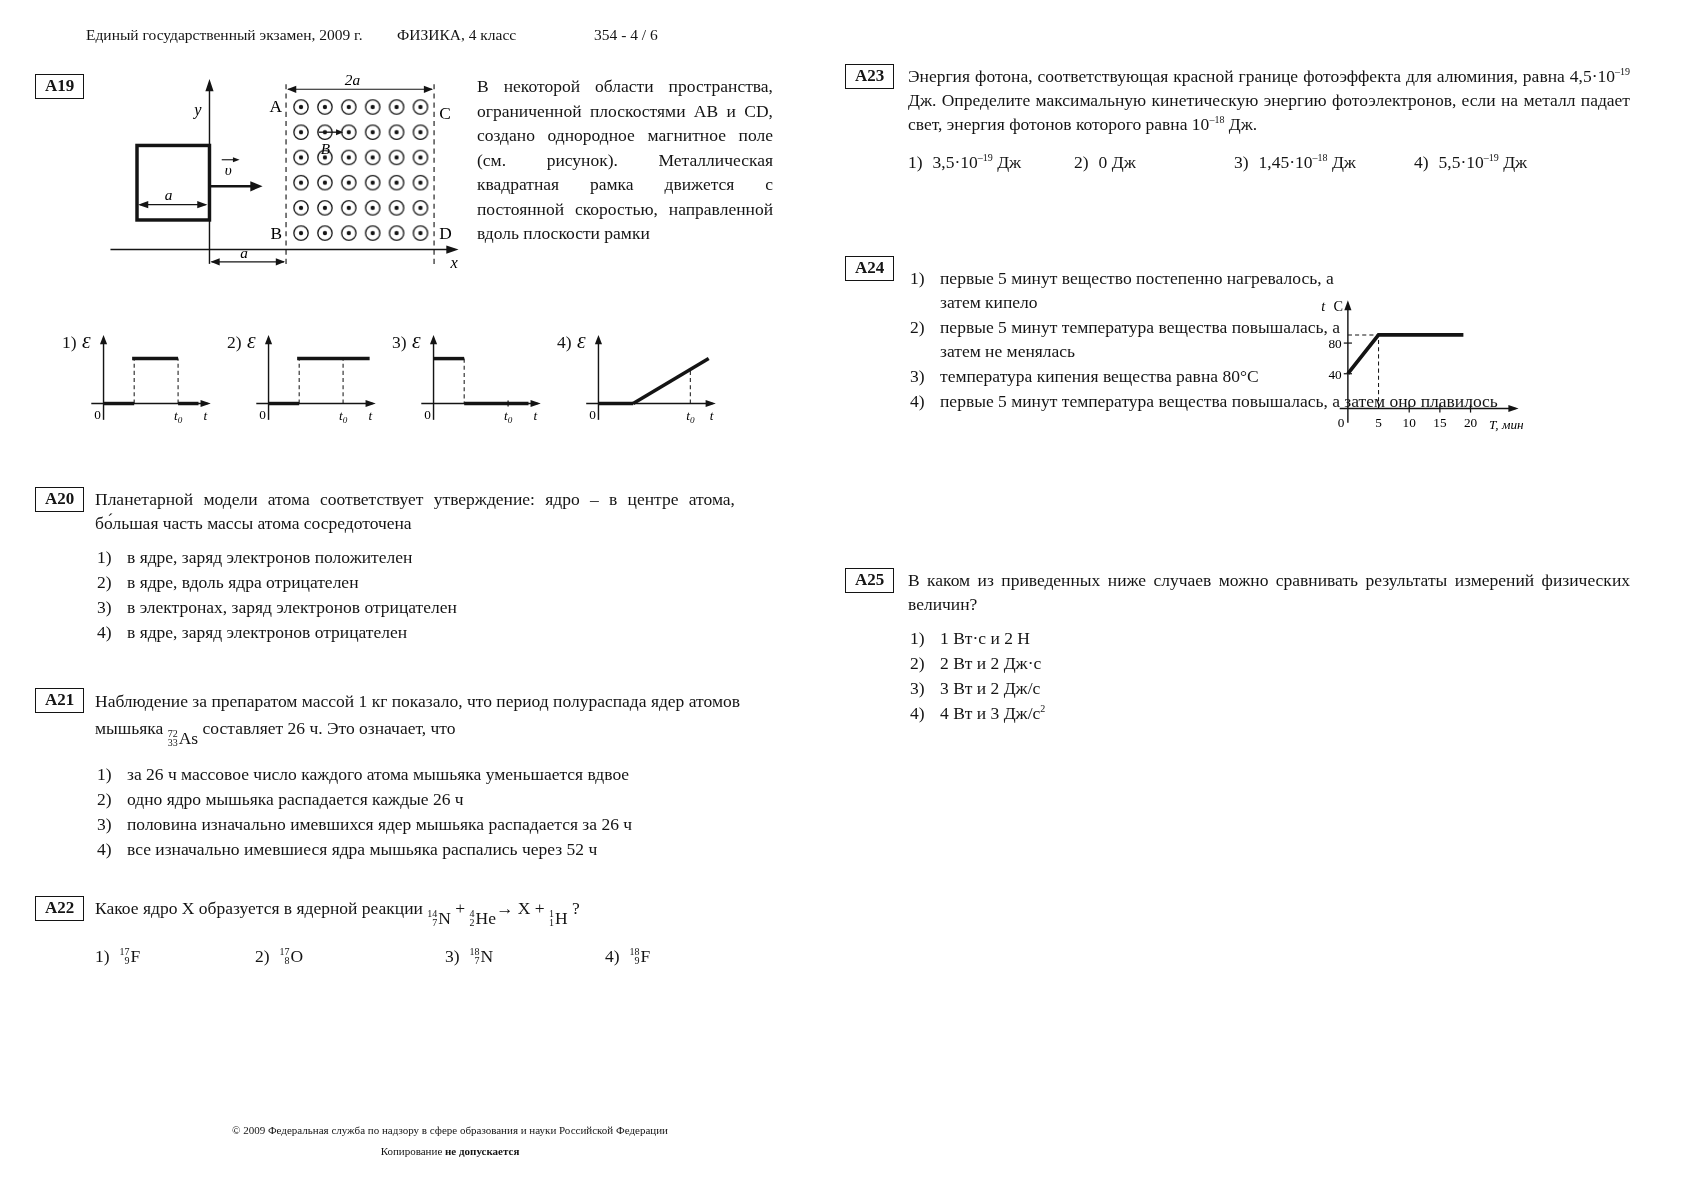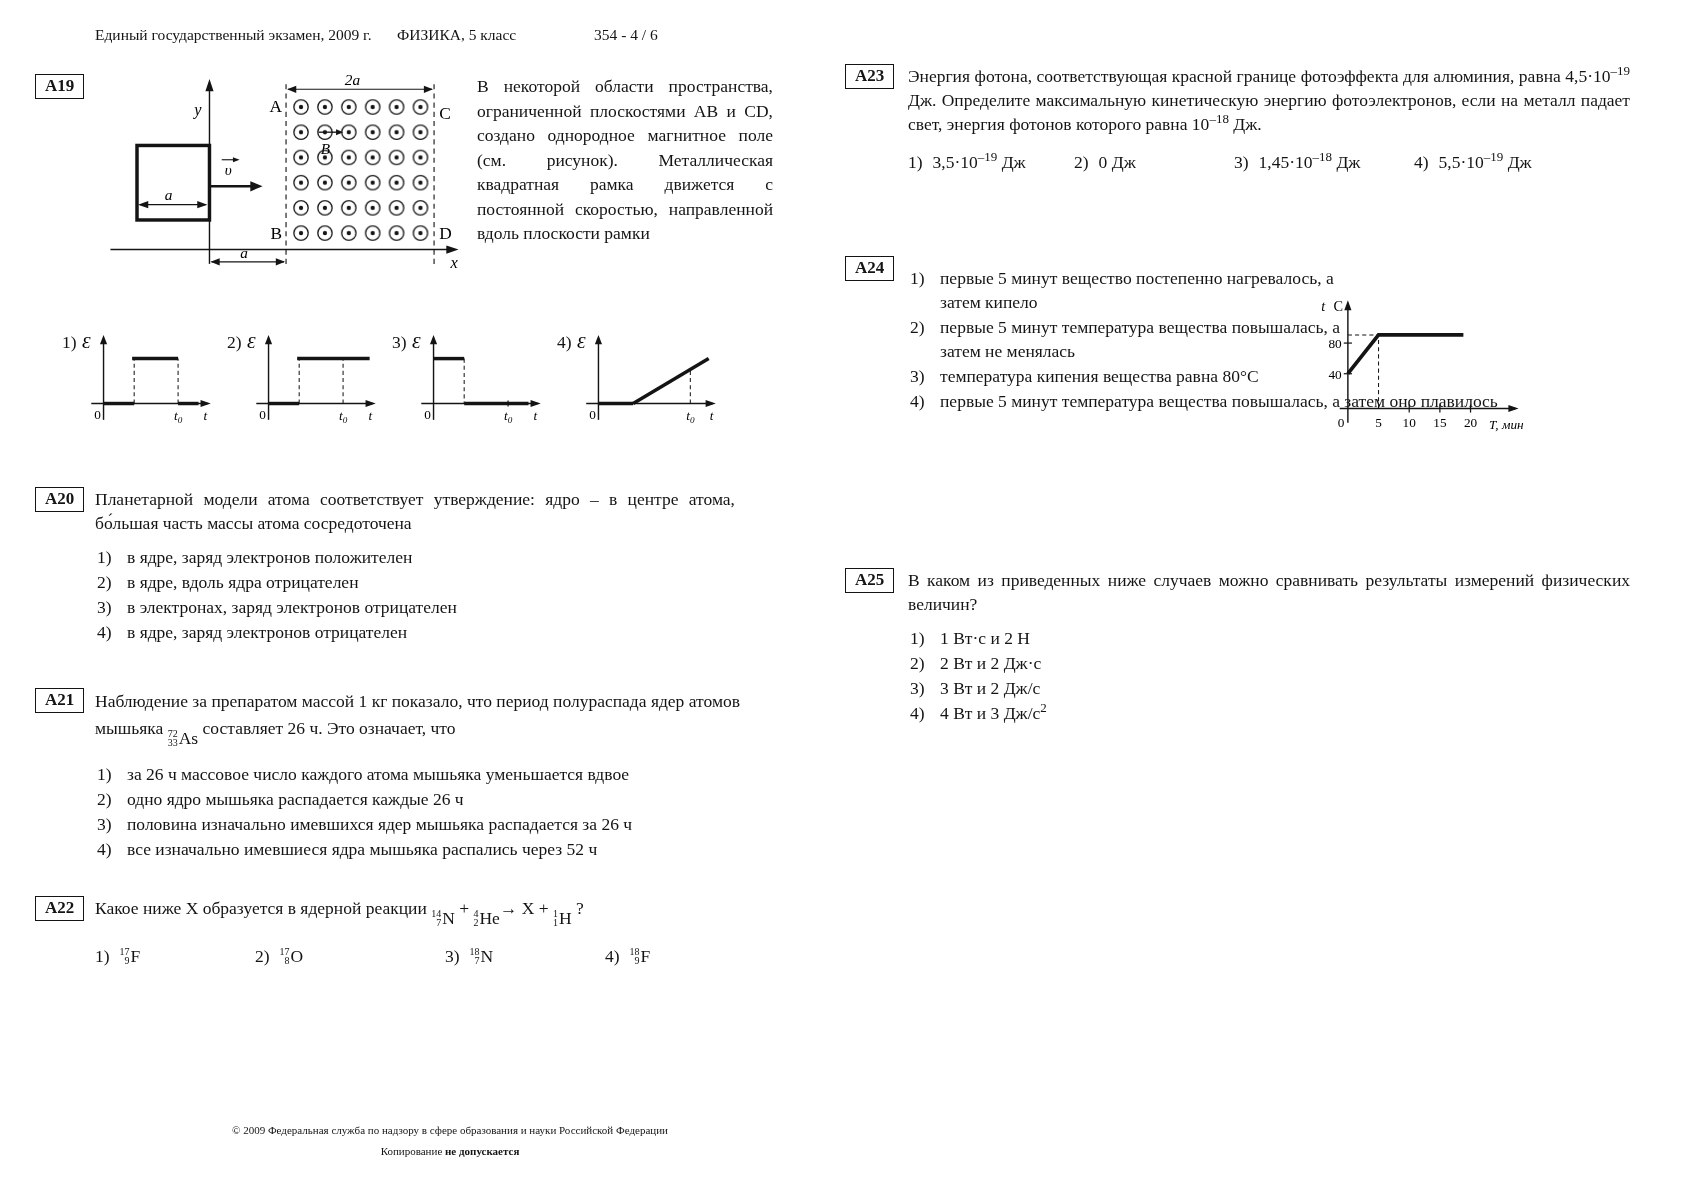--- a/index.html
+++ b/index.html
@@ -19,21 +19,21 @@
   .qlabel{position:absolute;left:0;top:0;}
   .qbody{margin-left:60px;font-size:17.5px;line-height:24px;text-align:justify;}
   .rcol .qbody{margin-left:63px;}
   .opts{list-style:none;margin:10px 0 0 0;padding:0;text-align:left;}
   .opt{display:flex;margin:0 0 1px 0;line-height:24px;}
   .opt .num{flex:0 0 30px;}
   .opt .otext{flex:1;}
   .optrow{display:flex;margin-top:14px;line-height:24px;}
   .optrow .cell{display:flex;}
   .optrow .num{margin-right:10px;}
-  sup{font-size:13px;line-height:0;}
+  sup{font-size:10px;line-height:0;}
   sub{font-size:11px;line-height:0;}
   i{font-style:italic;}
   
   .nuclide{display:inline-flex;align-items:center;vertical-align:-3px;}
   .nuclide .stack{
     display:inline-flex;flex-direction:column;align-items:flex-end;
     font-size:10px;line-height:9px;margin-right:1px;
   }
   
   .a19row{display:flex;margin-left:60px;}
@@ -50,22 +50,22 @@
   .a24full{margin-top:1px;}
   
   .footer{text-align:center;font-size:11px;line-height:21px;}
   svg text{font-family:"Liberation Serif",serif;}
 </style>
 </head>
 <body>
 
 <div class="page">
 
-  <div class="abs hdr" style="left:95px;top:26px;">Единый государственный экзамен, 2009 г.</div>
-  <div class="abs hdr" style="left:397px;top:26px;">ФИЗИКА, 5 класс</div>
+  <div class="abs hdr" style="left:86px;top:26px;">Единый государственный экзамен, 2009 г.</div>
+  <div class="abs hdr" style="left:397px;top:26px;">ФИЗИКА, 4 класс</div>
   <div class="abs hdr" style="left:594px;top:26px;">354 - 4 / 6</div>
 
   <div class="abs" style="left:35px;top:74px;width:730px;">
     <span class="qbox qlabel">А19</span>
     <div class="a19row">
 
       <svg class="a19fig" width="378" height="196" viewBox="0 0 370 192">
 
         <line x1="112" y1="186" x2="112" y2="10" stroke="#141414" stroke-width="1.4"></line>
         <polygon points="108,17 112,5 116,17" fill="#141414"></polygon>
@@ -250,21 +250,21 @@
             <span class="num">4)</span>
             <span class="otext">все изначально имевшиеся ядра мышьяка распались через 52 ч</span>
           </li>
       </ul>
     </div>
   </div>
 
   <div class="abs" style="left:35px;top:896px;width:705px;">
     <span class="qbox qlabel">А22</span>
     <div class="qbody" style="text-align:left;">
-      <div><span>Какое ниже Х образуется в ядерной реакции </span><span class="nuclide">
+      <div><span>Какое ядро Х образуется в ядерной реакции </span><span class="nuclide">
             <span class="stack">
               <span>14</span>
               <span>7</span>
             </span>
             <span>N</span>
           </span><span> + </span><span class="nuclide">
             <span class="stack">
               <span>4</span>
               <span>2</span>
             </span>

